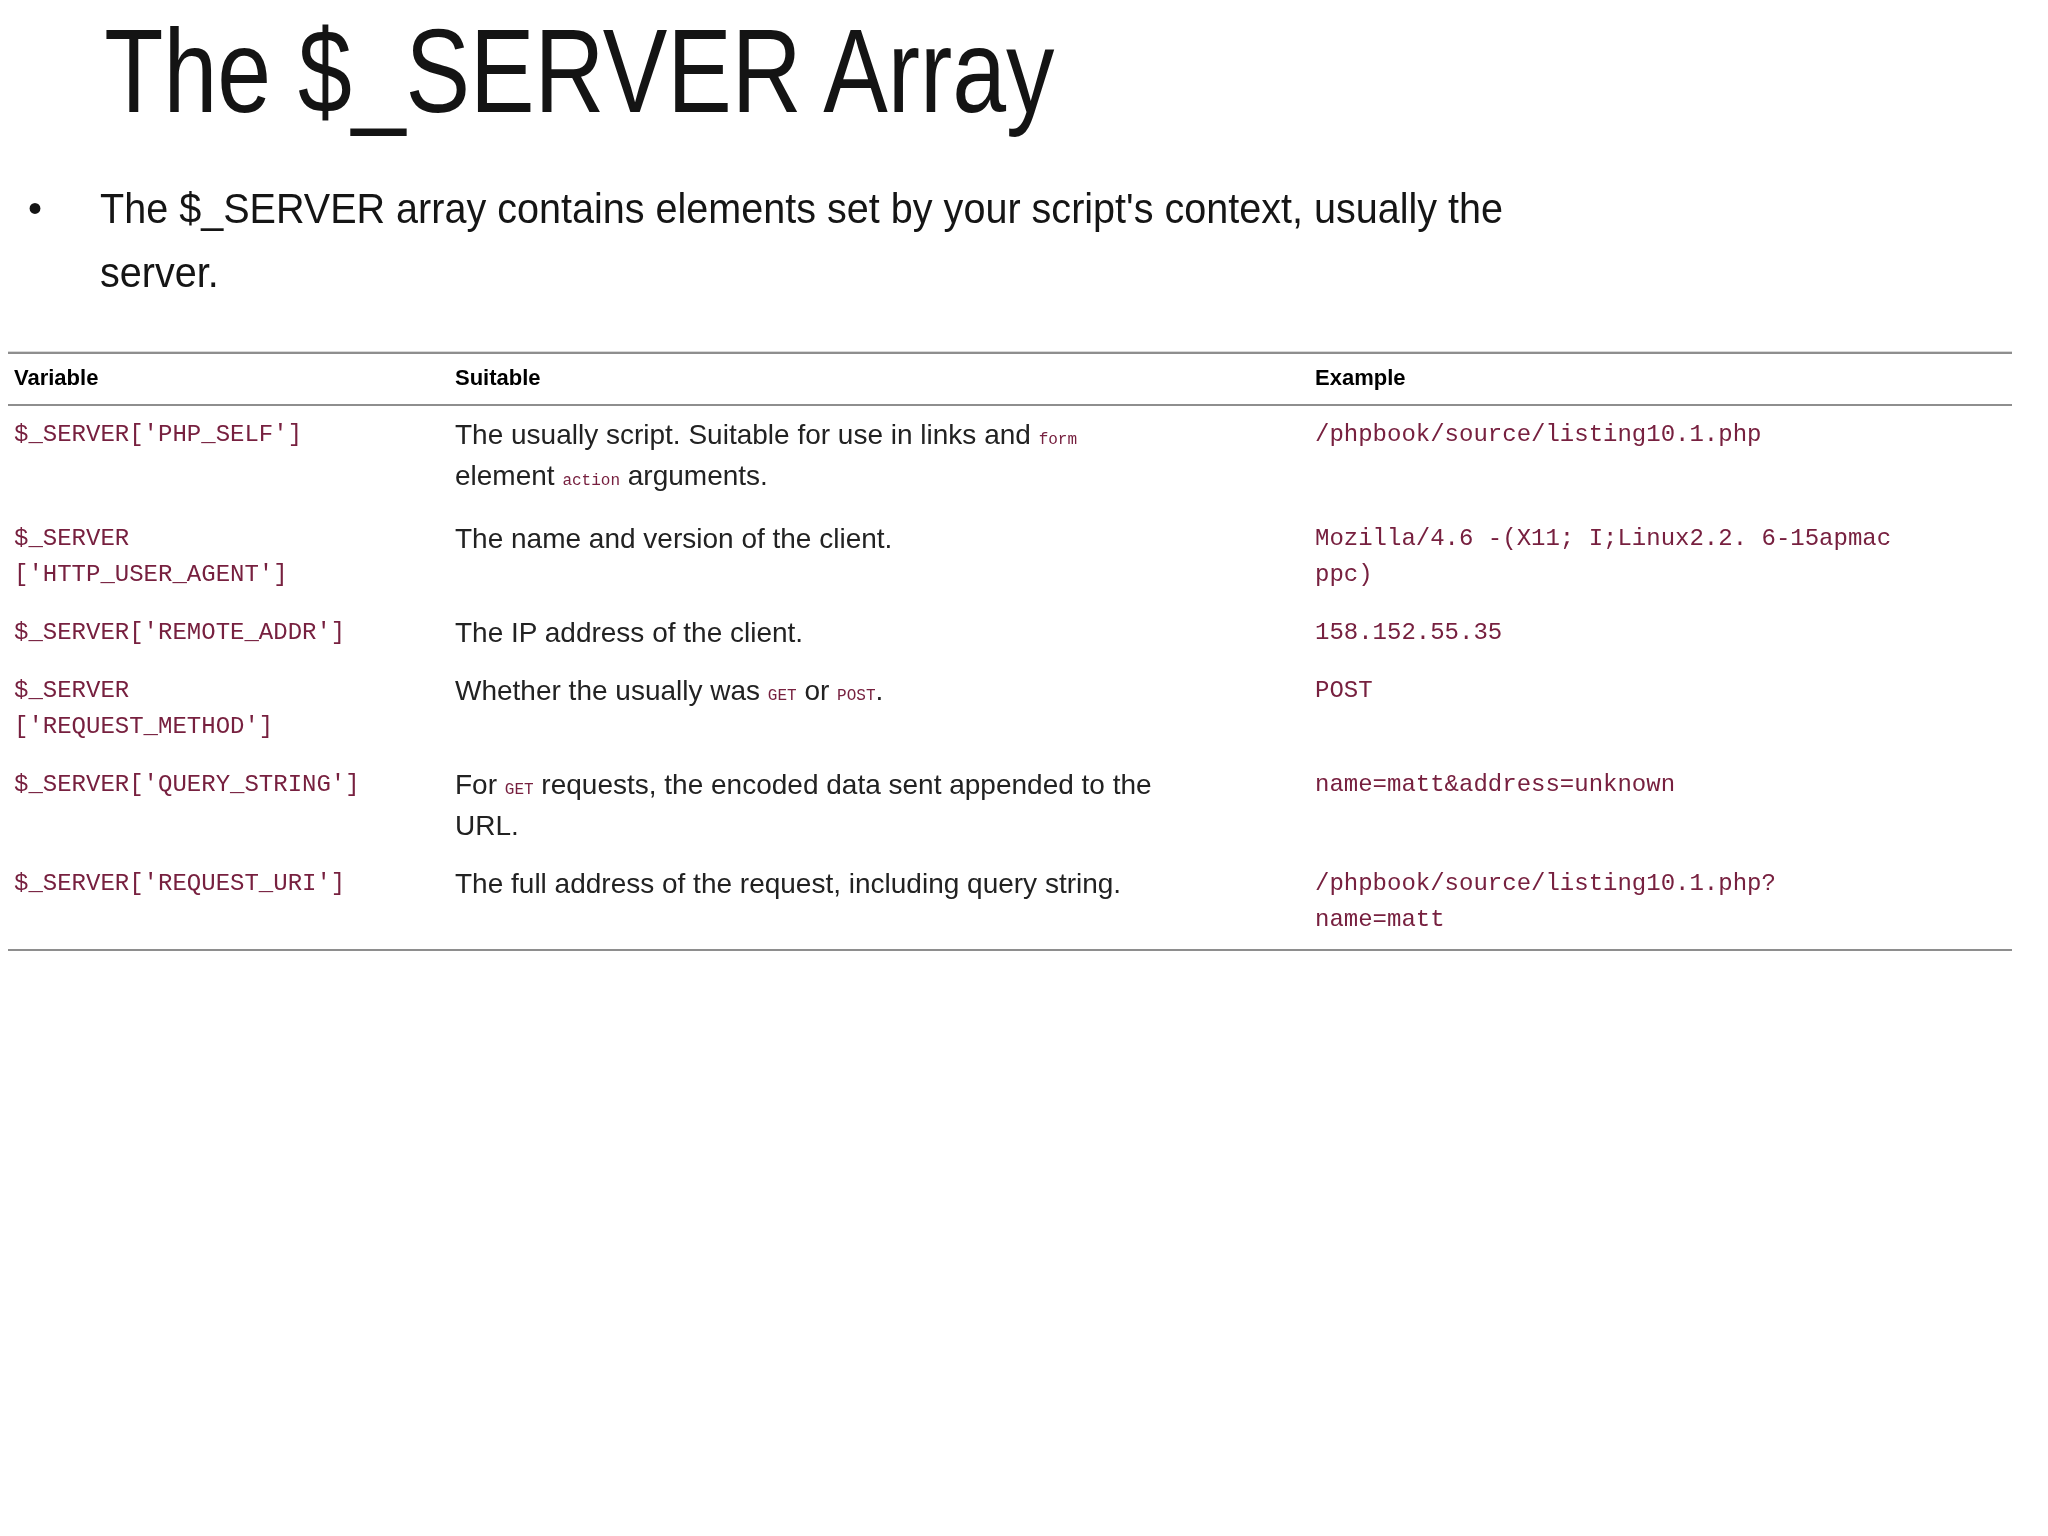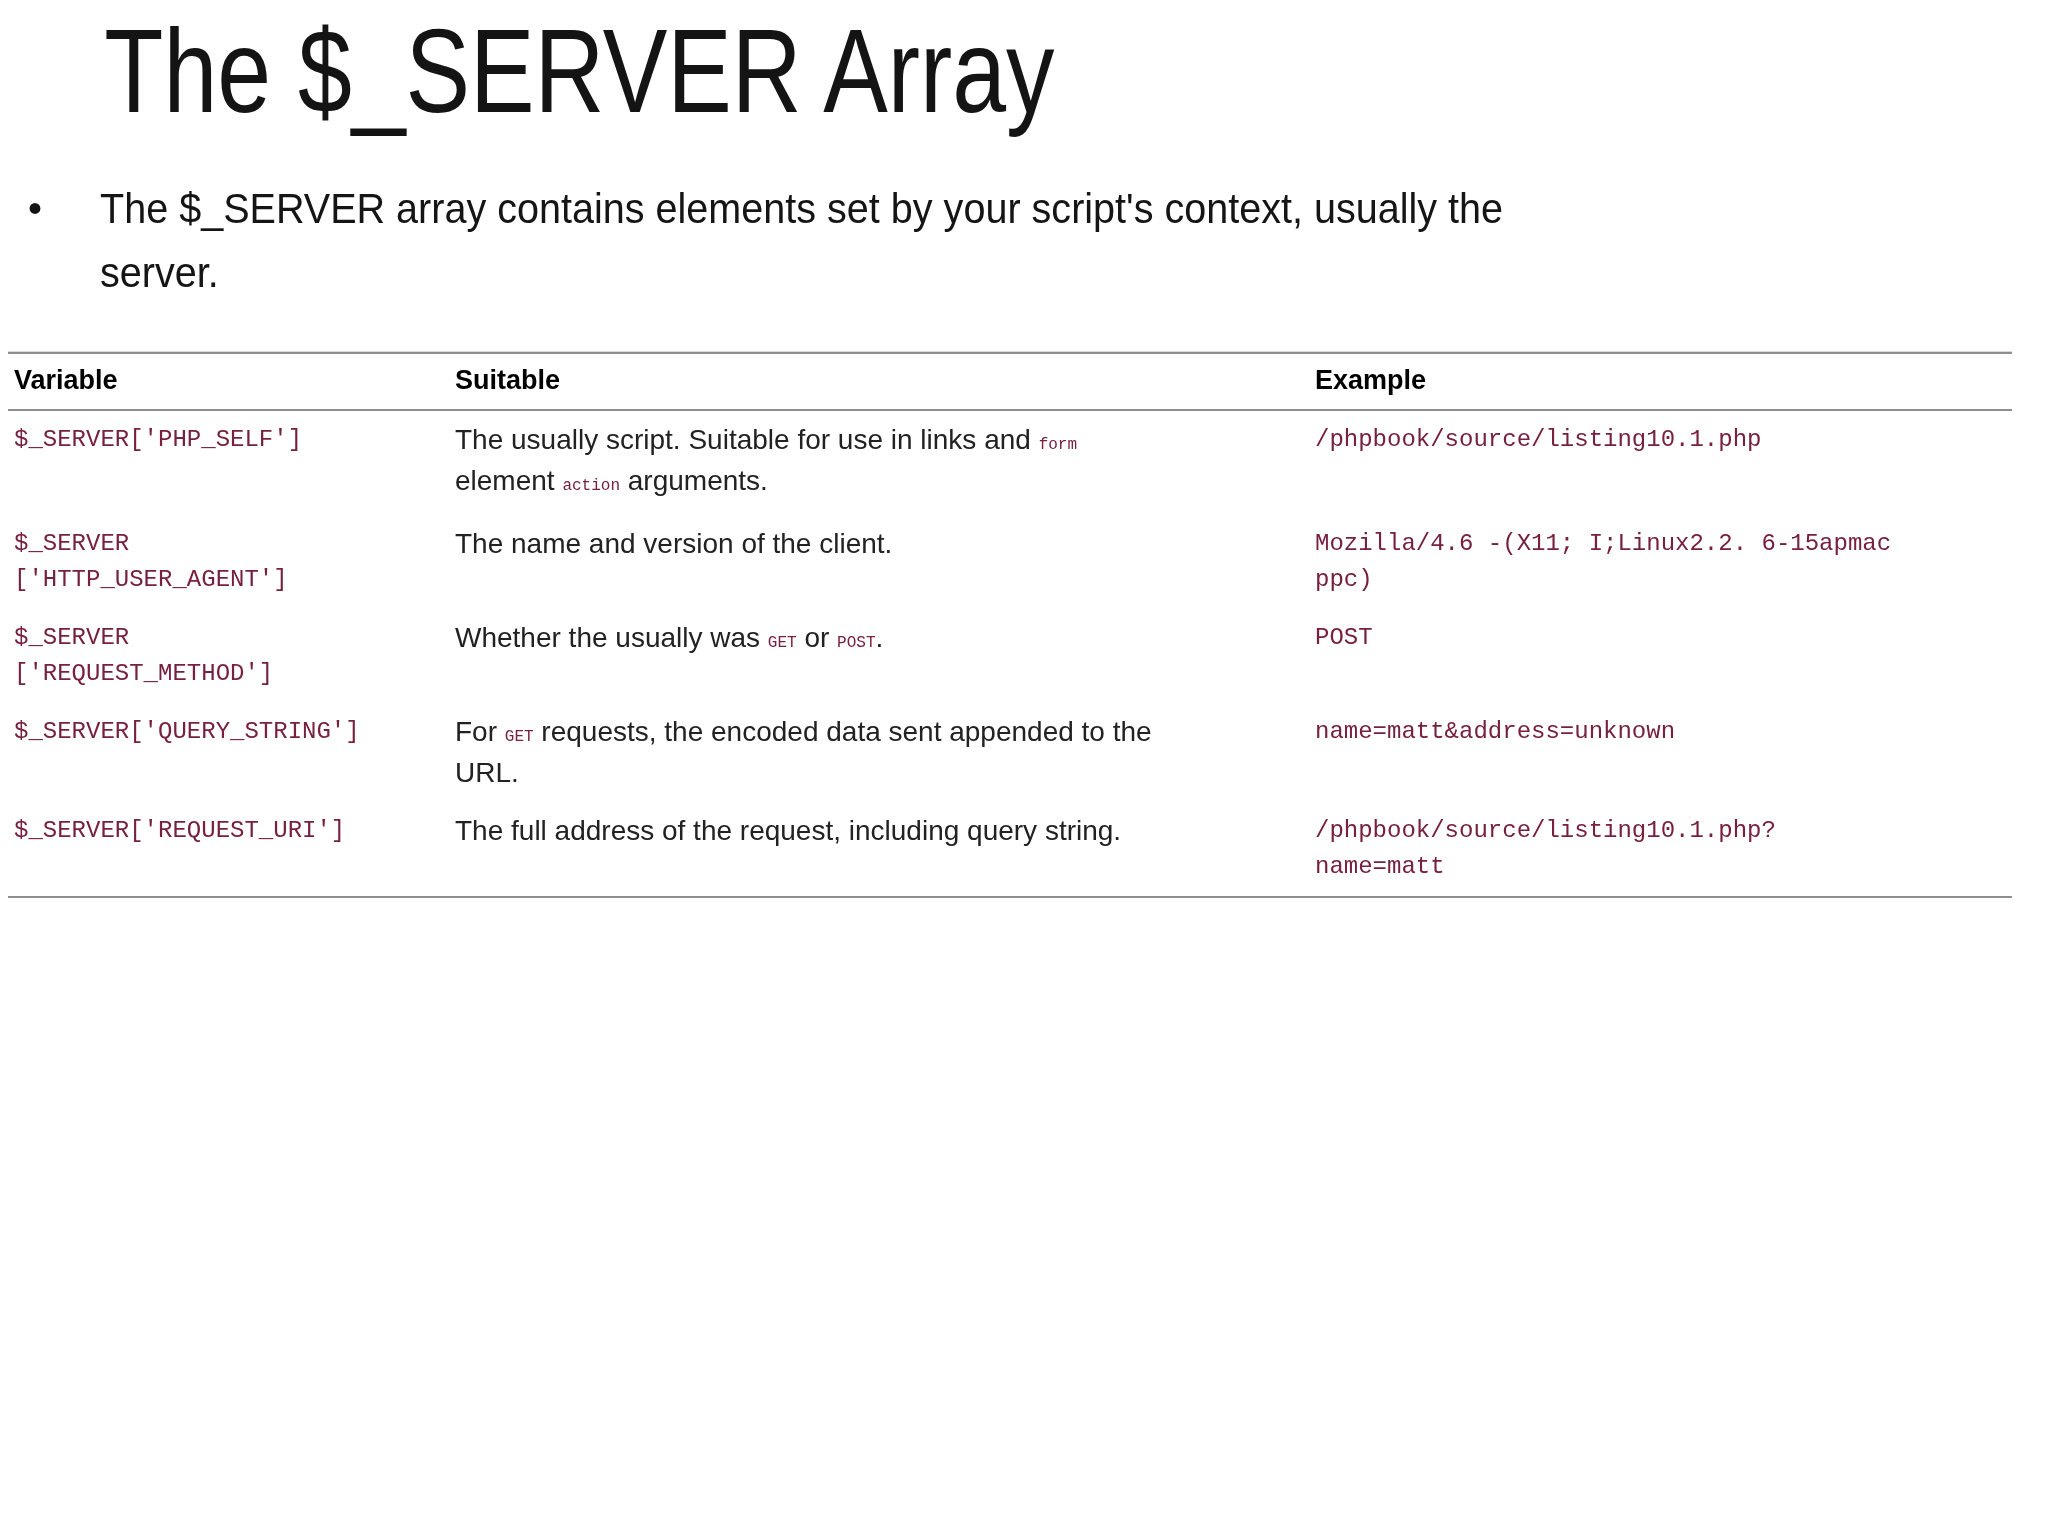--- a/index.html
+++ b/index.html
@@ -65,21 +65,21 @@
     width: 2004px;
     margin: 48px 0 0 8px;
     box-shadow: 0 -1px 0 var(--rule-light);
   }
   col.col-var      { width: 447px; }
   col.col-contains { width: 860px; }
   col.col-example  { width: 697px; }
 
   th {
     text-align: left;
-    font-size: 27px;
+    font-size: 22px;
     font-weight: bold;
     color: var(--heading-color);
     padding: 11px 24px 13px 6px;
     border-top: 2px solid var(--rule-color);
     border-bottom: 2px solid var(--rule-color);
     box-shadow: 0 1px 0 var(--rule-light);
   }
   th.th-contains, th.th-example { padding-left: 0; }
 
   td {
@@ -145,20 +145,25 @@
           <td class="mono example-cell">/phpbook/source/listing10.1.php</td>
         </tr>
         <tr>
           <td class="mono var-cell">$_SERVER
 ['HTTP_USER_AGENT']</td>
           <td class="contains-cell"><span class="plain">The name and version of the client.</span></td>
           <td class="mono example-cell">Mozilla/4.6 -(X11; I;Linux2.2. 6-15apmac
 ppc)</td>
         </tr>
         <tr>
+          <td class="mono var-cell">$_SERVER['REMOTE_ADDR']</td>
+          <td class="contains-cell"><span class="plain">The IP address of the client.</span></td>
+          <td class="mono example-cell">158.152.55.35</td>
+        </tr>
+        <tr>
           <td class="mono var-cell">$_SERVER
 ['REQUEST_METHOD']</td>
           <td class="contains-cell"><span class="plain">Whether the usually was </span><span class="code">GET</span><span class="plain"> or </span><span class="code">POST</span><span class="plain">.</span></td>
           <td class="mono example-cell">POST</td>
         </tr>
         <tr>
           <td class="mono var-cell">$_SERVER['QUERY_STRING']</td>
           <td class="contains-cell"><span class="plain">For </span><span class="code">GET</span><span class="plain"> requests, the encoded data sent appended to the
 URL.</span></td>
           <td class="mono example-cell">name=matt&amp;address=unknown</td>

